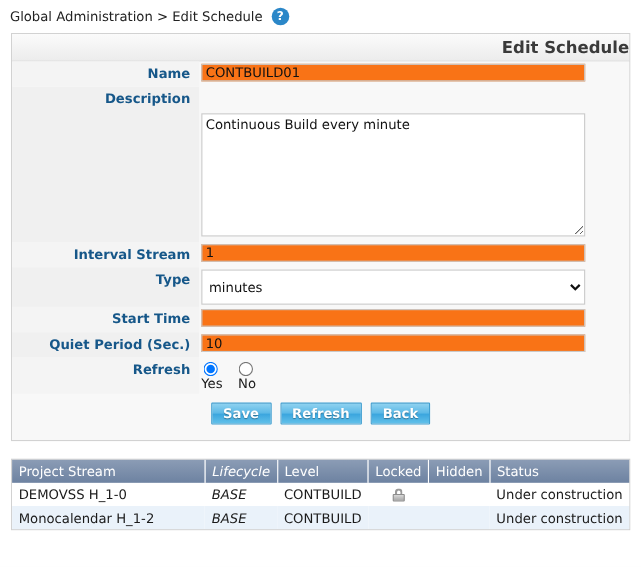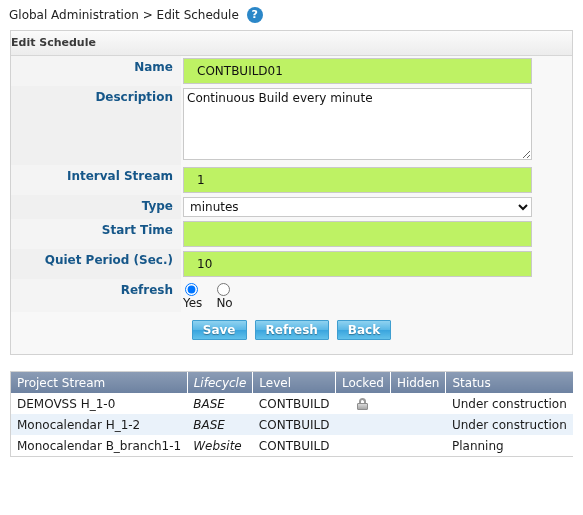--- a/index.html
+++ b/index.html
@@ -44,23 +44,23 @@
   
   .panel {
     margin: 0 10px 0 10px;
     border: 1px solid #d2d2d2;
     background: #ffffff;
     box-sizing: border-box;
   }
   .panel-title {
     height: 24px;
     line-height: 24px;
-    text-align: left;
+    text-align: right;
     font-weight: bold;
-    font-size: 11px;
+    font-size: 15px;
     color: #3a3a3a;
     background: linear-gradient(to bottom, #fbfbfb 0%, #ececec 100%);
     border-bottom: 1px solid #d6d6d6;
   }
 
   
   .form-body {
     background: #f8f8f8;
     padding: 0 0 6px 0;
   }
@@ -83,47 +83,48 @@
     align-self: stretch;
   }
   .form-field {
     flex: 1;
     padding: 2px 0 2px 2px;
     box-sizing: border-box;
   }
 
   input.txt {
     width: 349px;
-    height: 26px;
+    height: 16px;
     box-sizing: border-box;
     border: 1px solid #c9c9c9;
-    background: #bef264;
+    background: #f97316;
     font-family: "DejaVu Sans", "Liberation Sans", sans-serif;
     font-size: 12px;
     color: #111111;
-    padding: 1px 13px;
+    padding: 1px 3px;
     outline: none;
   }
   textarea.txtarea {
     width: 349px;
-    height: 72px;
+    height: 112px;
     box-sizing: border-box;
     border: 1px solid #c9c9c9;
     background: #ffffff;
     font-family: "DejaVu Sans", "Liberation Sans", sans-serif;
     font-size: 12px;
     color: #111111;
     padding: 2px 3px;
     resize: both;
     outline: none;
     overflow: auto;
+    margin-top: 22px;
   }
   select.sel {
     width: 349px;
-    height: 20px;
+    height: 32px;
     box-sizing: border-box;
     border: 1px solid #c9c9c9;
     background: #ffffff;
     font-family: "DejaVu Sans", "Liberation Sans", sans-serif;
     font-size: 12px;
     color: #111111;
     padding: 0 2px;
     outline: none;
   }
 
@@ -340,23 +341,15 @@
           <td class="col-status">Under construction</td>
         </tr>
         <tr class="even">
           <td class="col-stream">Monocalendar H_1-2</td>
           <td class="col-life">BASE</td>
           <td class="col-level">CONTBUILD</td>
           <td class="col-locked"></td>
           <td class="col-hidden"></td>
           <td class="col-status">Under construction</td>
         </tr>
-        <tr class="odd">
-          <td class="col-stream">Monocalendar B_branch1-1</td>
-          <td class="col-life">Website</td>
-          <td class="col-level">CONTBUILD</td>
-          <td class="col-locked"></td>
-          <td class="col-hidden"></td>
-          <td class="col-status">Planning</td>
-        </tr>
       </tbody>
   </table>
 </div>
 
 </body></html>

